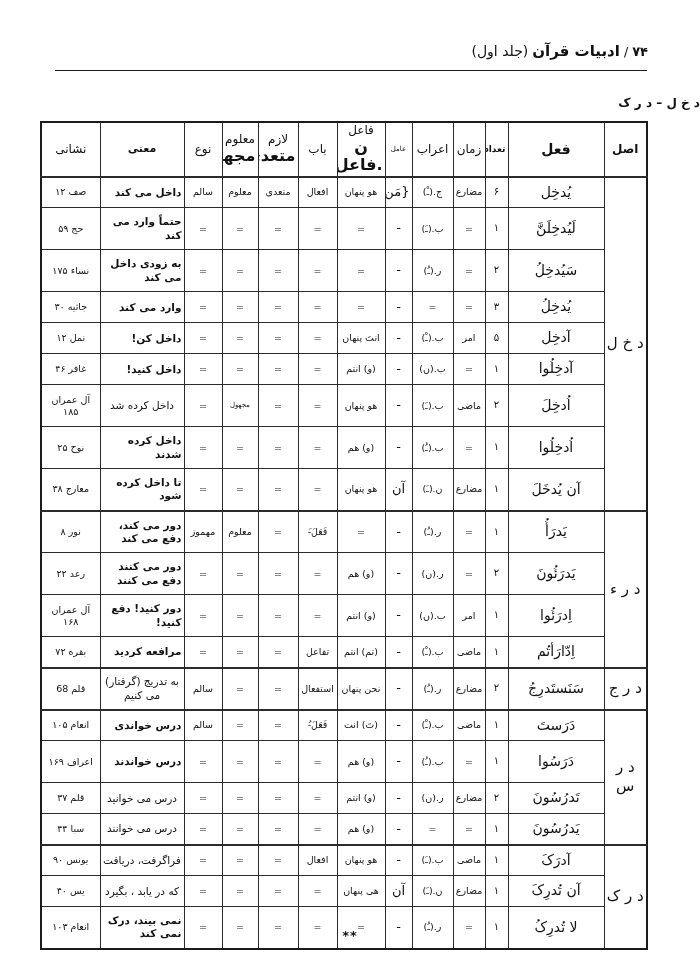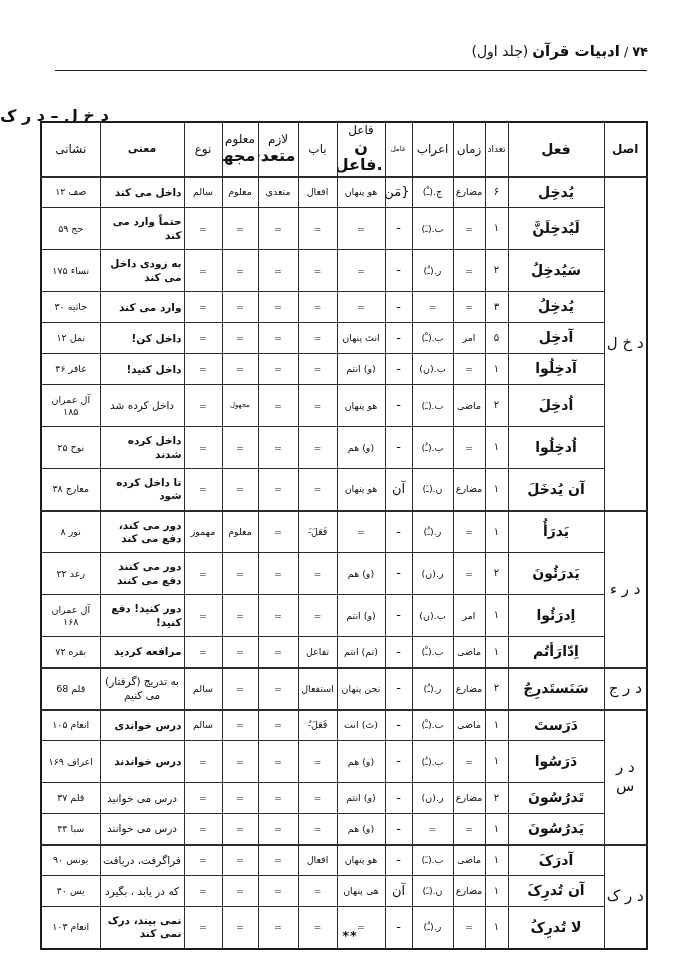--- a/index.html
+++ b/index.html
@@ -6,41 +6,41 @@
   .page{position:relative;width:700px;height:966px;margin:0 auto;background:#ffffff;
         font-family:"DejaVu Sans",sans-serif;color:#111;overflow:hidden;}
   
   .page-header{position:absolute;top:42px;right:52px;direction:rtl;font-size:12.5px;
                display:flex;align-items:baseline;gap:4px;}
   .page-header .num{font-weight:bold;font-size:13px;}
   .page-header .book{font-weight:bold;font-size:15px;}
   .page-header .vol{font-size:14px;}
   .header-rule{position:absolute;top:70px;left:55px;right:53px;border-top:1.6px solid #1c1c1c;}
   
-  .section-title{position:absolute;top:106px;left:0;width:100%;text-align:left;direction:rtl;
-                 font-weight:bold;font-size:16px;letter-spacing:1px;}
+  .section-title{position:absolute;top:96px;left:0;width:100%;text-align:right;direction:rtl;
+                 font-weight:bold;font-size:12px;letter-spacing:1px;}
   
   table.verb-table{position:absolute;top:121px;right:52px;width:606px;border-collapse:collapse;
                    direction:rtl;table-layout:fixed;border:2px solid #1c1c1c;background:#fff;}
   .verb-table th,.verb-table td{border:1px solid #2b2b2b;text-align:center;vertical-align:middle;
                    padding:1px 2px;overflow:hidden;line-height:1.25;}
   .verb-table thead tr{height:38px;}
   tr.r-normal{height:31px;} tr.r-tall{height:42px;}
   tr.group-start td{border-top-width:2px;}
   
   .h-asl{font-size:12px;font-weight:bold;margin-top:15px;}
   .h-fel{font-size:14px;font-weight:bold;}
-  .h-small{font-size:9px;font-weight:normal;}
+  .h-small{font-size:9px;font-weight:bold;}
   .h-tiny{font-size:7px;font-weight:normal;}
   .h-std{font-size:12px;font-weight:normal;}
   .h-mani{font-size:11px;font-weight:bold;margin-left:47px;}
   .h-stack{display:block;line-height:1.15;}
   
   .c-root{font-size:15px;vertical-align:top;padding-top:5px;}
-  .c-verb{font-size:14px;font-weight:bold;text-align:right;padding-right:9px;}
+  .c-verb{font-size:14px;font-weight:normal;text-align:right;padding-right:9px;}
   .c-count{font-size:10px;}
   .c-tense,.c-erab,.c-fael,.c-bab,.c-taaddi,.c-voice,.c-type,.c-ref{font-size:9.5px;}
   .c-amel{font-size:13px;margin-top:12px;}
   .c-meaning{font-size:10.5px;}
   .c-meaning.bold{font-weight:bold;text-align:right;}
   .c-voice.small-voice{font-size:7px;}
   
   .footer-mark{position:absolute;top:928px;left:0;width:100%;text-align:center;
                font-size:13px;font-weight:bold;letter-spacing:1px;}
 </style>

